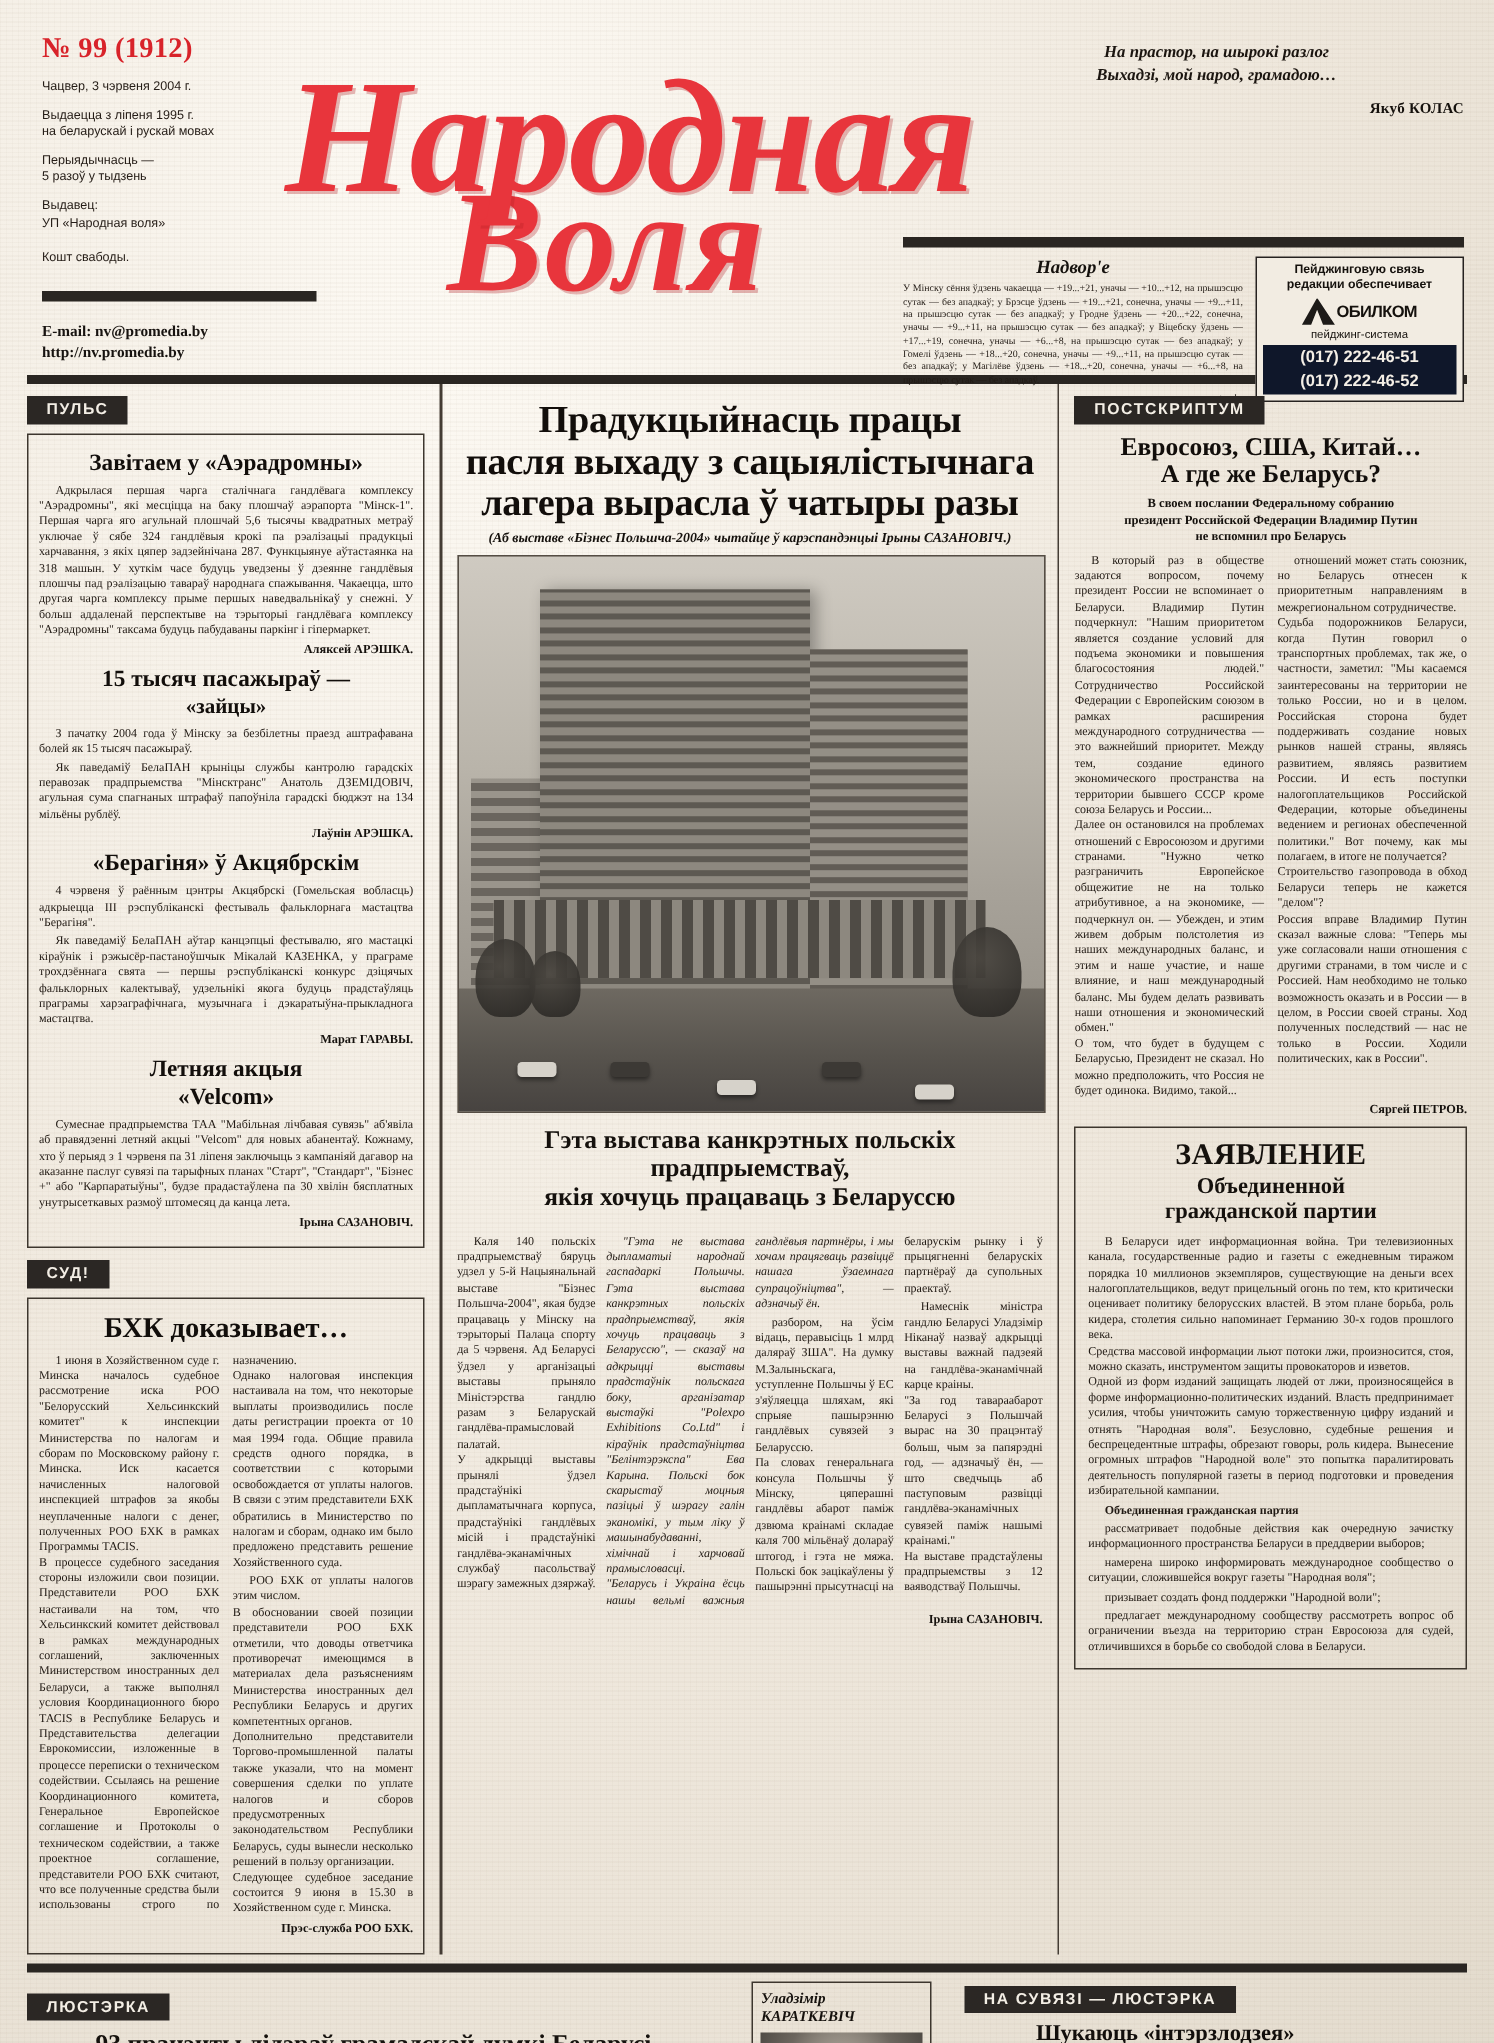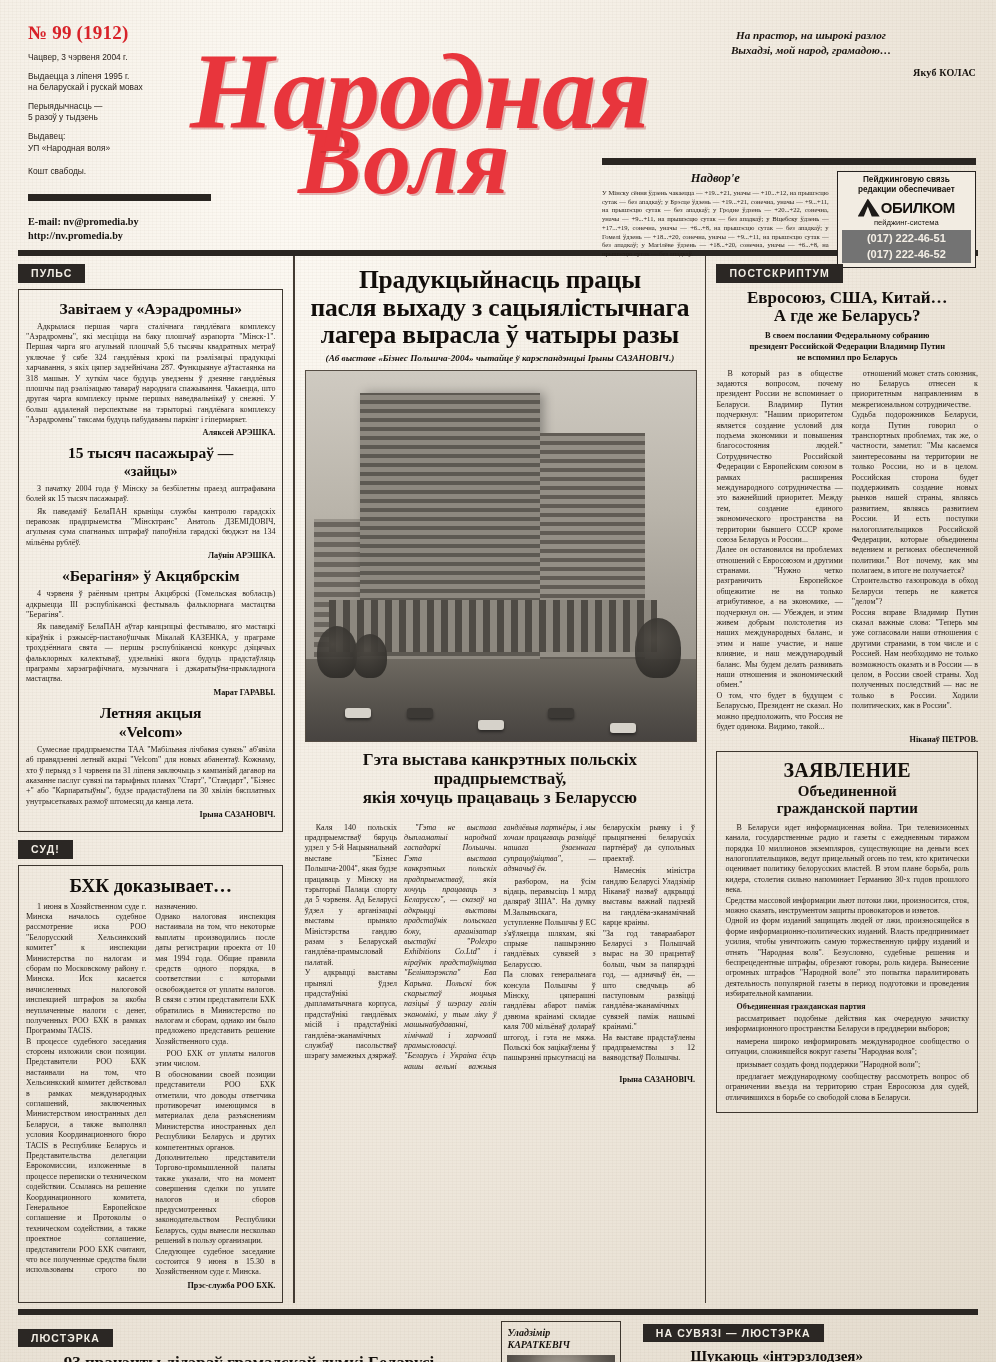--- a/index.html
+++ b/index.html
@@ -101,25 +101,25 @@
   .pagead .brand {
     display: flex; align-items: center; justify-content: center; gap: 1px;
     margin: 3px 0 1px 0;
   }
   .pagead .brand .mark {
     width: 22px; height: 18px; background: #1d1a18;
     clip-path: polygon(0 100%, 46% 0, 100% 100%, 64% 100%, 46% 44%, 28% 100%);
   }
   .pagead .brand .bname {
     font-family: "Liberation Sans", sans-serif;
-    font-weight: bold; font-size: 15px; letter-spacing: -.4px;
+    font-weight: bold; font-size: 11px; letter-spacing: -.4px;
   }
   .pagead .l3 { font-family:"Liberation Sans",sans-serif; font-size: 7.6px; margin-bottom: 3px;}
   .pagead .phone {
-    background: #737373; color: #f4efe6;
+    background: #0f172a; color: #f4efe6;
     font-family: "Liberation Sans", sans-serif; font-weight: bold;
     font-size: 11px; line-height: 1.32; padding: 1px 0;
   }
 
   
   .thickrule { height: 6px; background: #2a2622; }
   .body-grid {
     display: flex; padding: 0 18px; gap: 10px; align-items: stretch;
   }
   .col { position: relative; }
@@ -406,21 +406,21 @@
 не вспомнил про Беларусь</div>
       <div class="two-col">
         <p class="art" style="white-space:pre-line">В который раз в обществе задаются вопросом, почему президент России не вспоминает о Беларуси. Владимир Путин подчеркнул: "Нашим приоритетом является создание условий для подъема экономики и повышения благосостояния людей." Сотрудничество Российской Федерации с Европейским союзом в рамках расширения международного сотрудничества — это важнейший приоритет. Между тем, создание единого экономического пространства на территории бывшего СССР кроме союза Беларусь и России...
 Далее он остановился на проблемах отношений с Евросоюзом и другими странами. "Нужно четко разграничить Европейское общежитие не на только атрибутивное, а на экономике, — подчеркнул он. — Убежден, и этим живем добрым полстолетия из наших международных баланс, и этим и наше участие, и наше влияние, и наш международный баланс. Мы будем делать развивать наши отношения и экономический обмен."
 О том, что будет в будущем с Беларусью, Президент не сказал. Но можно предположить, что Россия не будет одинока. Видимо, такой...</p>
         <p class="art" style="white-space:pre-line">отношений может стать союзник, но Беларусь отнесен к приоритетным направлениям в межрегиональном сотрудничестве.
 Судьба подорожников Беларуси, когда Путин говорил о транспортных проблемах, так же, о частности, заметил: "Мы касаемся заинтересованы на территории не только России, но и в целом. Российская сторона будет поддерживать создание новых рынков нашей страны, являясь развитием, являясь развитием России. И есть поступки налогоплательщиков Российской Федерации, которые объединены ведением и регионах обеспеченной политики." Вот почему, как мы полагаем, в итоге не получается?
 Строительство газопровода в обход Беларуси теперь не кажется "делом"?
 Россия вправе Владимир Путин сказал важные слова: "Теперь мы уже согласовали наши отношения с другими странами, в том числе и с Россией. Нам необходимо не только возможность оказать и в России — в целом, в России своей страны. Ход полученных последствий — нас не только в России. Ходили политических, как в России".</p>
       </div>
-      <div class="sig">Ніканаў ПЕТРОВ.</div>
+      <div class="sig">Сяргей ПЕТРОВ.</div>
 
       <div class="zayavl-box">
         <h2>ЗАЯВЛЕНИЕ</h2>
         <h3>
           <span>Объединенной</span><br>
           <span>гражданской партии</span>
         </h3>
         <p class="art" style="white-space:pre-line">В Беларуси идет информационная война. Три телевизионных канала, государственные радио и газеты с ежедневным тиражом порядка 10 миллионов экземпляров, существующие на деньги всех налогоплательщиков, ведут прицельный огонь по тем, кто критически оценивает политику белорусских властей. В этом плане борьба, роль кидера, столетия сильно напоминает Германию 30-х годов прошлого века.
 Средства массовой информации льют потоки лжи, произносится, стоя, можно сказать, инструментом защиты провокаторов и изветов.
 Одной из форм изданий защищать людей от лжи, произносящейся в форме информационно-политических изданий. Власть предпринимает усилия, чтобы уничтожить самую торжественную цифру изданий и отнять "Народная воля". Безусловно, судебные решения и беспрецедентные штрафы, обрезают говоры, роль кидера. Вынесение огромных штрафов "Народной воле" это попытка паралитировать деятельность популярной газеты в период подготовки и проведения избирательной кампании.</p>

